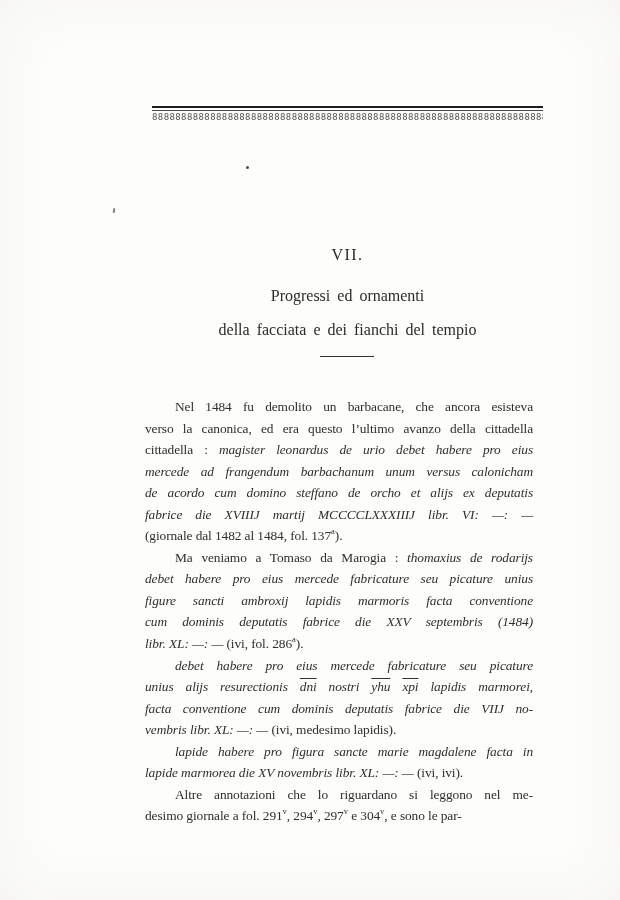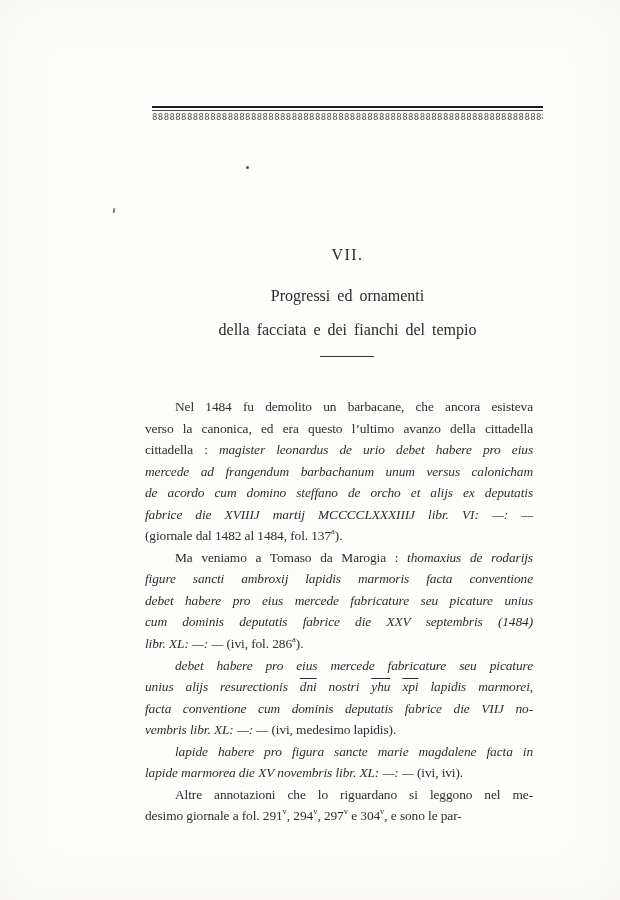--- a/index.html
+++ b/index.html
@@ -69,22 +69,22 @@
 
   <div class="body" id="body-text">
       <div class="line ind"><span class="">Nel 1484 fu demolito un barbacane, che ancora esisteva</span></div>
       <div class="line"><span class="">verso la canonica, ed era questo l’ultimo avanzo della cittadella</span></div>
       <div class="line"><span class="">cittadella : </span><span class="it ">magister leonardus de urio debet habere pro eius</span></div>
       <div class="line"><span class="it ">mercede ad frangendum barbachanum unum versus calonicham</span></div>
       <div class="line"><span class="it ">de acordo cum domino steffano de orcho et alijs ex deputatis</span></div>
       <div class="line"><span class="it ">fabrice die XVIIIJ martij MCCCCLXXXIIIJ libr. VI: —: —</span></div>
       <div class="line last"><span class="">(giornale dal 1482 al 1484, fol. 137</span><sup class="fs">a</sup><span class="">).</span></div>
       <div class="line ind"><span class="">Ma veniamo a Tomaso da Marogia : </span><span class="it ">thomaxius de rodarijs</span></div>
+      <div class="line"><span class="it ">debet habere pro eius mercede fabricature seu picature unius</span></div>
       <div class="line"><span class="it ">figure sancti ambroxij lapidis marmoris facta conventione</span></div>
-      <div class="line"><span class="it ">debet habere pro eius mercede fabricature seu picature unius</span></div>
       <div class="line"><span class="it ">cum dominis deputatis fabrice die XXV septembris (1484)</span></div>
       <div class="line last"><span class="it ">libr. XL: —: — </span><span class="">(ivi, fol. 286</span><sup class="fs">a</sup><span class="">).</span></div>
       <div class="line ind"><span class="it ">debet habere pro eius mercede fabricature seu picature</span></div>
       <div class="line"><span class="it ">unius alijs resurectionis </span><span class="it ov">dni</span><span class="it "> nostri </span><span class="it ov">yhu</span><span class="it "> </span><span class="it ov">xpi</span><span class="it "> lapidis marmorei,</span></div>
       <div class="line"><span class="it ">facta conventione cum dominis deputatis fabrice die VIIJ no-</span></div>
       <div class="line last"><span class="it ">vembris libr. XL: —: — </span><span class="">(ivi, medesimo lapidis).</span></div>
       <div class="line ind"><span class="it ">lapide habere pro figura sancte marie magdalene facta in</span></div>
       <div class="line last"><span class="it ">lapide marmorea die XV novembris libr. XL: —: — </span><span class="">(ivi, ivi).</span></div>
       <div class="line ind"><span class="">Altre annotazioni che lo riguardano si leggono nel me-</span></div>
       <div class="line last"><span class="">desimo giornale a fol. 291</span><sup class="fs">v</sup><span class="">, 294</span><sup class="fs">v</sup><span class="">, 297</span><sup class="fs">v</sup><span class=""> e 304</span><sup class="fs">v</sup><span class="">, e sono le par-</span></div>

